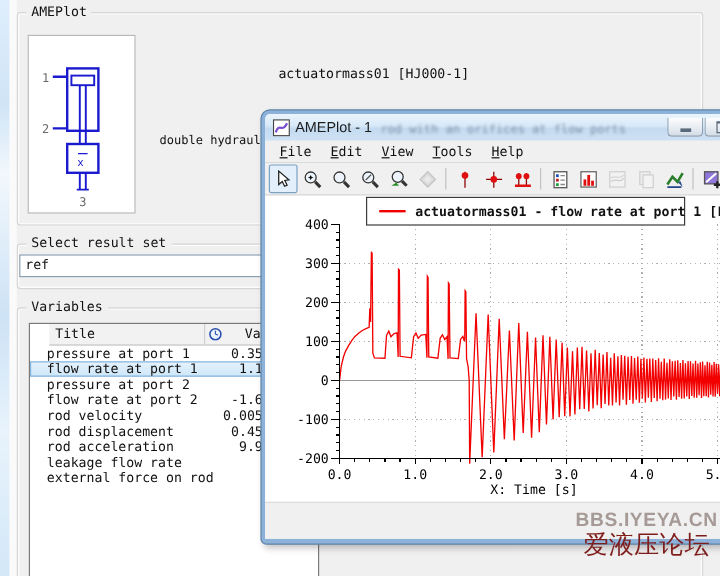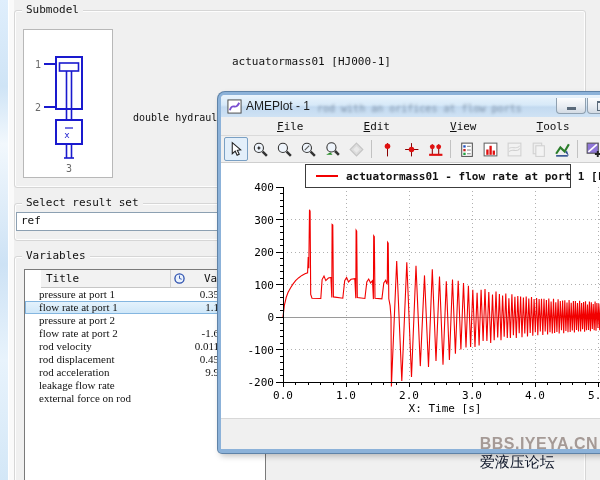--- a/index.html
+++ b/index.html
@@ -21,21 +21,21 @@
 
   .combo{position:absolute;left:1px;top:8px;width:562px;height:17px;background:#fff;border:1px solid #8ca0b2;
          font-size:11px;line-height:16px;padding-left:4px;}
 
   
   .var-table{position:absolute;left:9px;top:12px;width:240px;height:212px;background:#fff;border:1px solid #7a7a7a;
              font-size:11px;overflow:hidden;}
   .var-head{display:flex;height:17px;background:#f2f2f2;border-bottom:1px solid #c6c6c6;align-items:center;margin-left:16px;}
   .vh-title{width:124px;padding-left:5px;border-right:1px solid #d0d0d0;height:100%;display:flex;align-items:center;}
   .vh-value{flex:1;display:flex;align-items:center;gap:19px;padding-left:3px;}
-  .var-row{display:flex;height:13px;line-height:13px;align-items:center;font-family:Liberation Serif, serif;}
+  .var-row{display:flex;height:13px;line-height:13px;align-items:center;}
   .var-row .vt{padding-left:14px;white-space:nowrap;flex:1;}
   .var-row .vv{width:88px;text-align:right;padding-right:46px;white-space:nowrap;}
   .var-row.selected{background:linear-gradient(180deg,#e6f3fd,#cde6f8);box-shadow:inset 0 0 0 1px #84b6e0;}
 
   
   .ameplot{position:absolute;left:218px;top:92px;width:400px;height:354px;
     border:3px solid #8cb2d9;border-bottom-width:4px;border-radius:7px 7px 4px 4px;
     box-shadow:0 0 0 1px #5f83a8, 2px 3px 6px rgba(0,0,0,.25);
     background:#f0f0f0;display:flex;flex-direction:column;z-index:10;}
   .titlebar{height:22px;background:linear-gradient(180deg,#eaf4fc 0%,#d7e9f8 45%,#c3daf0 55%,#cfe2f4 100%);
@@ -44,53 +44,53 @@
   .titlebar .ttext{font-family:"Liberation Sans","DejaVu Sans",sans-serif;font-size:12px;color:#1c1c1c;white-space:nowrap;}
   .blur-text{position:absolute;left:96px;top:8px;font-size:10px;color:#41536b;filter:blur(1.5px);opacity:.55;white-space:nowrap;}
   .winbtns{margin-left:auto;display:flex;gap:1px;}
   .winbtn{width:28px;height:15px;border:1px solid #8fa0b0;border-top:none;border-radius:0 0 4px 4px;
     background:linear-gradient(180deg,#fdfdfd,#e6ebf1 60%,#d3dbe4);display:flex;align-items:center;justify-content:center;}
   .winbtn .mingl{width:9px;height:3px;background:#5a6a7a;margin-top:5px;}
   .winbtn .maxgl{width:9px;height:7px;border:1px solid #5a6a7a;border-top-width:2px;}
 
   .menubar{height:18px;background:#f0f0f0;border-bottom:1px solid #dadada;display:flex;align-items:center;
     font-size:11px;padding-left:4px;}
-  .menu-item{padding:1px 8px;white-space:nowrap;margin-left:44px;}
+  .menu-item{padding:1px 8px;white-space:nowrap;}
   .menu-item u{text-decoration:underline;}
 
   .toolbar{height:26px;background:#f0f0f0;border-bottom:1px solid #cfcfcf;display:flex;align-items:center;padding-left:3px;}
   .tbtn{width:22px;height:22px;display:flex;align-items:center;justify-content:center;border:1px solid transparent;border-radius:2px;}
   .tbtn svg{width:17px;height:17px;}
   .tbtn.selected{border-color:#7aa0c4;background:#e3effa;}
   .tbtn.disabled{opacity:.45;filter:grayscale(1);}
   .tsep{width:1px;height:18px;background:#c2c2c2;margin:0 3px;}
 
   .plotpanel{height:255px;background:#ffffff;position:relative;overflow:hidden;}
   .legendbox{position:absolute;left:84px;top:1px;width:264px;height:22px;background:#fff;border:1px solid #3c3c3c;
     display:flex;align-items:center;font-size:11px;font-weight:bold;white-space:nowrap;}
   .legend-line{display:inline-block;width:22px;height:2px;background:#f20000;margin:0 8px 0 10px;flex:0 0 auto;}
   .statusbar{flex:1;background:#f0f0f0;border-top:1px solid #d8d8d8;}
 
   
-  .watermark{position:absolute;right:2px;top:436px;z-index:50;text-align:left;
+  .watermark{position:absolute;right:2px;top:426px;z-index:50;text-align:center;
     font-family:"Liberation Sans","DejaVu Sans",sans-serif;line-height:1.0;}
   .wm1{font-size:16px;font-weight:bold;color:#a59a96;letter-spacing:.5px;}
-  .wm2{font-size:15px;color:#0f172a;margin-top:2px;}
+  .wm2{font-size:21px;color:#7f1d1d;margin-top:2px;}
 
   svg text{font-family:"DejaVu Sans Mono","Liberation Mono",monospace;}
 </style>
 </head>
 <body>
 
 <div id="screen">
   <div class="edge-strip"></div>
   <div class="edge-strip2"></div>
 
   <div class="groupbox" style="left:14px;top:10px;width:570px;height:176px;">
-    <span class="grouplabel">Submodel</span>
+    <span class="grouplabel">AMEPlot</span>
     <div class="schem-box">
       <svg width="88" height="147" viewBox="0 0 88 147">
         <g stroke="#1a1ace" stroke-width="2" fill="none">
           <line x1="20" y1="34" x2="32" y2="34"></line>
           <rect x="32" y="27" width="26" height="52"></rect>
           <rect x="35.5" y="33" width="19" height="8" stroke-width="1.6"></rect>
           <line x1="42.5" y1="41" x2="42.5" y2="90" stroke-width="1.6"></line>
           <line x1="47.5" y1="41" x2="47.5" y2="90" stroke-width="1.6"></line>
           <line x1="20" y1="77" x2="32" y2="77"></line>
           <rect x="32" y="90" width="26" height="24"></rect>
@@ -142,21 +142,21 @@
           </div>
           <div class="var-row">
             <span class="vt">pressure at port 2</span>
           </div>
           <div class="var-row">
             <span class="vt">flow rate at port 2</span>
             <span class="vv">-1.6</span>
           </div>
           <div class="var-row">
             <span class="vt">rod velocity</span>
-            <span class="vv">0.011</span>
+            <span class="vv">0.005</span>
           </div>
           <div class="var-row">
             <span class="vt">rod displacement</span>
             <span class="vv">0.45</span>
           </div>
           <div class="var-row">
             <span class="vt">rod acceleration</span>
             <span class="vv">9.9</span>
           </div>
           <div class="var-row">

